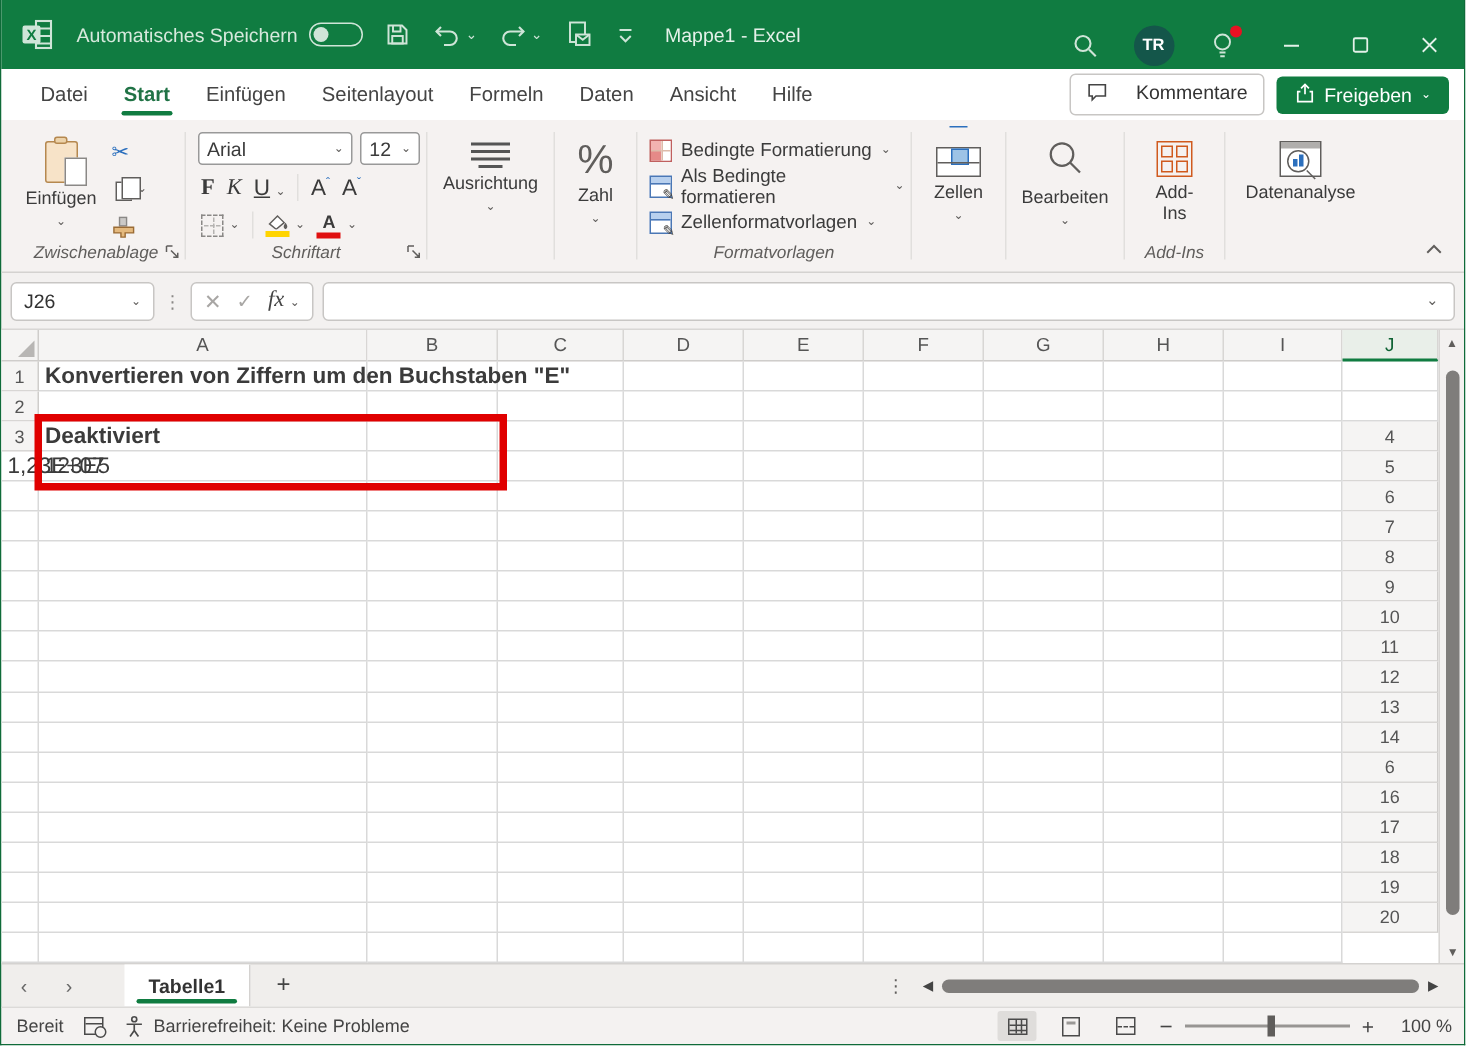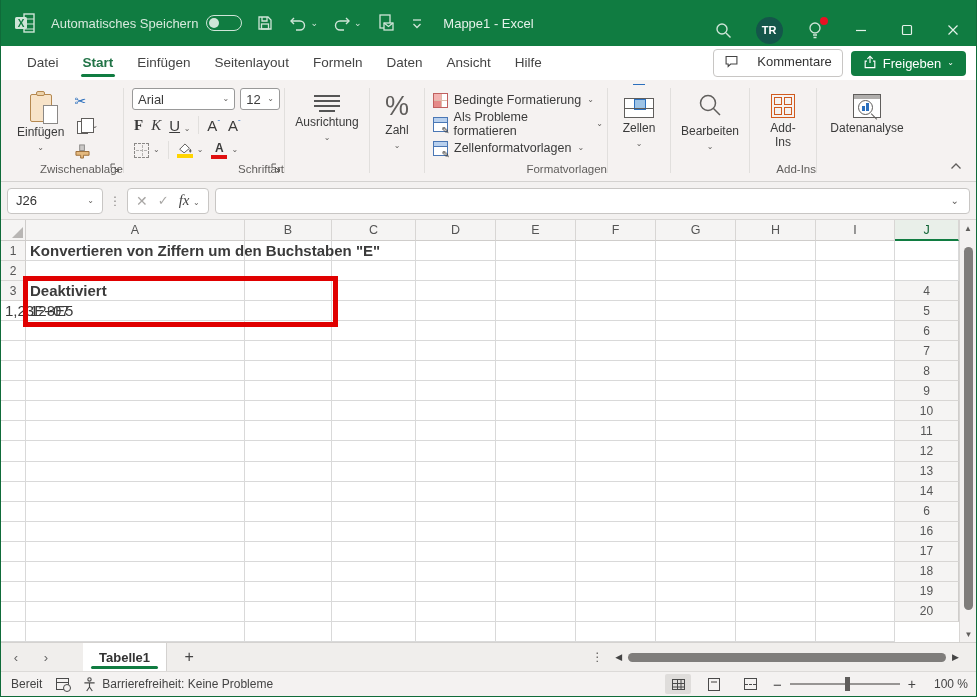--- a/index.html
+++ b/index.html
@@ -28,21 +28,21 @@
   .rtab.active { font-weight:bold; color:#217346; }
   .rtab.active::after { content:""; position:absolute; left:10px; right:10px; bottom:2px; height:3px; border-radius:2px; background:#107C41; }
   .tabrow-right { position:absolute; right:10px; display:flex; gap:8px; align-items:center; }
   .btn-comments { display:flex; align-items:flex-start; gap:18px; border:1px solid #c8c6c4; background:#fff; border-radius:4px; padding:4px 10px; font-size:13px; color:#333; }
   .btn-share { display:flex; align-items:center; gap:6px; background:#107C41; color:#fff; border-radius:4px; padding:4px 12px; font-size:13px; }
 
   
   .ribbon { height:102px; background:#f5f2f1; border-bottom:1px solid #d4d2d0; display:flex; align-items:stretch; padding:4px 4px 0 4px; flex:0 0 auto; position:relative; }
   .rgroup { display:flex; flex-direction:column; position:relative; padding:0 4px; }
   .rsep { width:1px; background:#e1dfdd; margin:4px 0 8px; flex:0 0 au: }
-  .caption { position:absolute; bottom:6px; left:0; right:0; text-align:right; font-size:11.5px; color:#605e5c; }
+  .caption { position:absolute; bottom:6px; left:0; right:0; text-align:center; font-size:11.5px; color:#605e5c;font-style:italic; }
   .launcher { position:absolute; bottom:5px; right:3px; }
   .bigbtn { display:flex; flex-direction:column; align-items:center; justify-content:flex-start; padding:6px 8px 0; gap:4px; }
   .bigbtn .lbl { font-size:12px; color:#3b3b3b; text-align:center; line-height:1.15; }
   .chev { font-size:8px; color:#605e5c; line-height:1; }
   .clip-col { display:flex; flex-direction:column; justify-content:flex-start; gap:7px; padding:8px 4px 0 2px; }
   .clip-col .sm { display:flex; align-items:center; gap:3px; height:18px; }
   .clipboard { width:22px; height:28px; border:1.5px solid #b5884f; background:#f7e3c8; border-radius:2px; position:relative; margin-top:4px; }
   .clipboard .clip { position:absolute; top:-4px; left:5px; width:9px; height:5px; border:1.5px solid #b5884f; background:#ecd2a9; border-radius:2px; }
   .clipboard .page { position:absolute; right:-7px; bottom:-3px; width:15px; height:19px; background:#fff; border:1.2px solid #8a8886; }
   .copy-ic { width:11px; height:13px; border:1.3px solid #605e5c; background:#fff; position:relative; margin:2px 0 0 3px; }
@@ -383,21 +383,21 @@
             <i></i>
             <i></i>
             <i></i>
             <i></i>
           </span>
         <span>Bedingte Formatierung</span>
         <span class="chev">⌄</span>
       </div>
       <div class="stylerow">
         <span class="tbl-ic"></span>
-        <span>Als Probleme formatieren</span>
+        <span>Als Bedingte formatieren</span>
         <span class="chev">⌄</span>
       </div>
       <div class="stylerow">
         <span class="tbl-ic"></span>
         <span>Zellenformatvorlagen</span>
         <span class="chev">⌄</span>
       </div>
       <div class="caption">Formatvorlagen</div>
     </div>
     <div class="rsep"></div>

